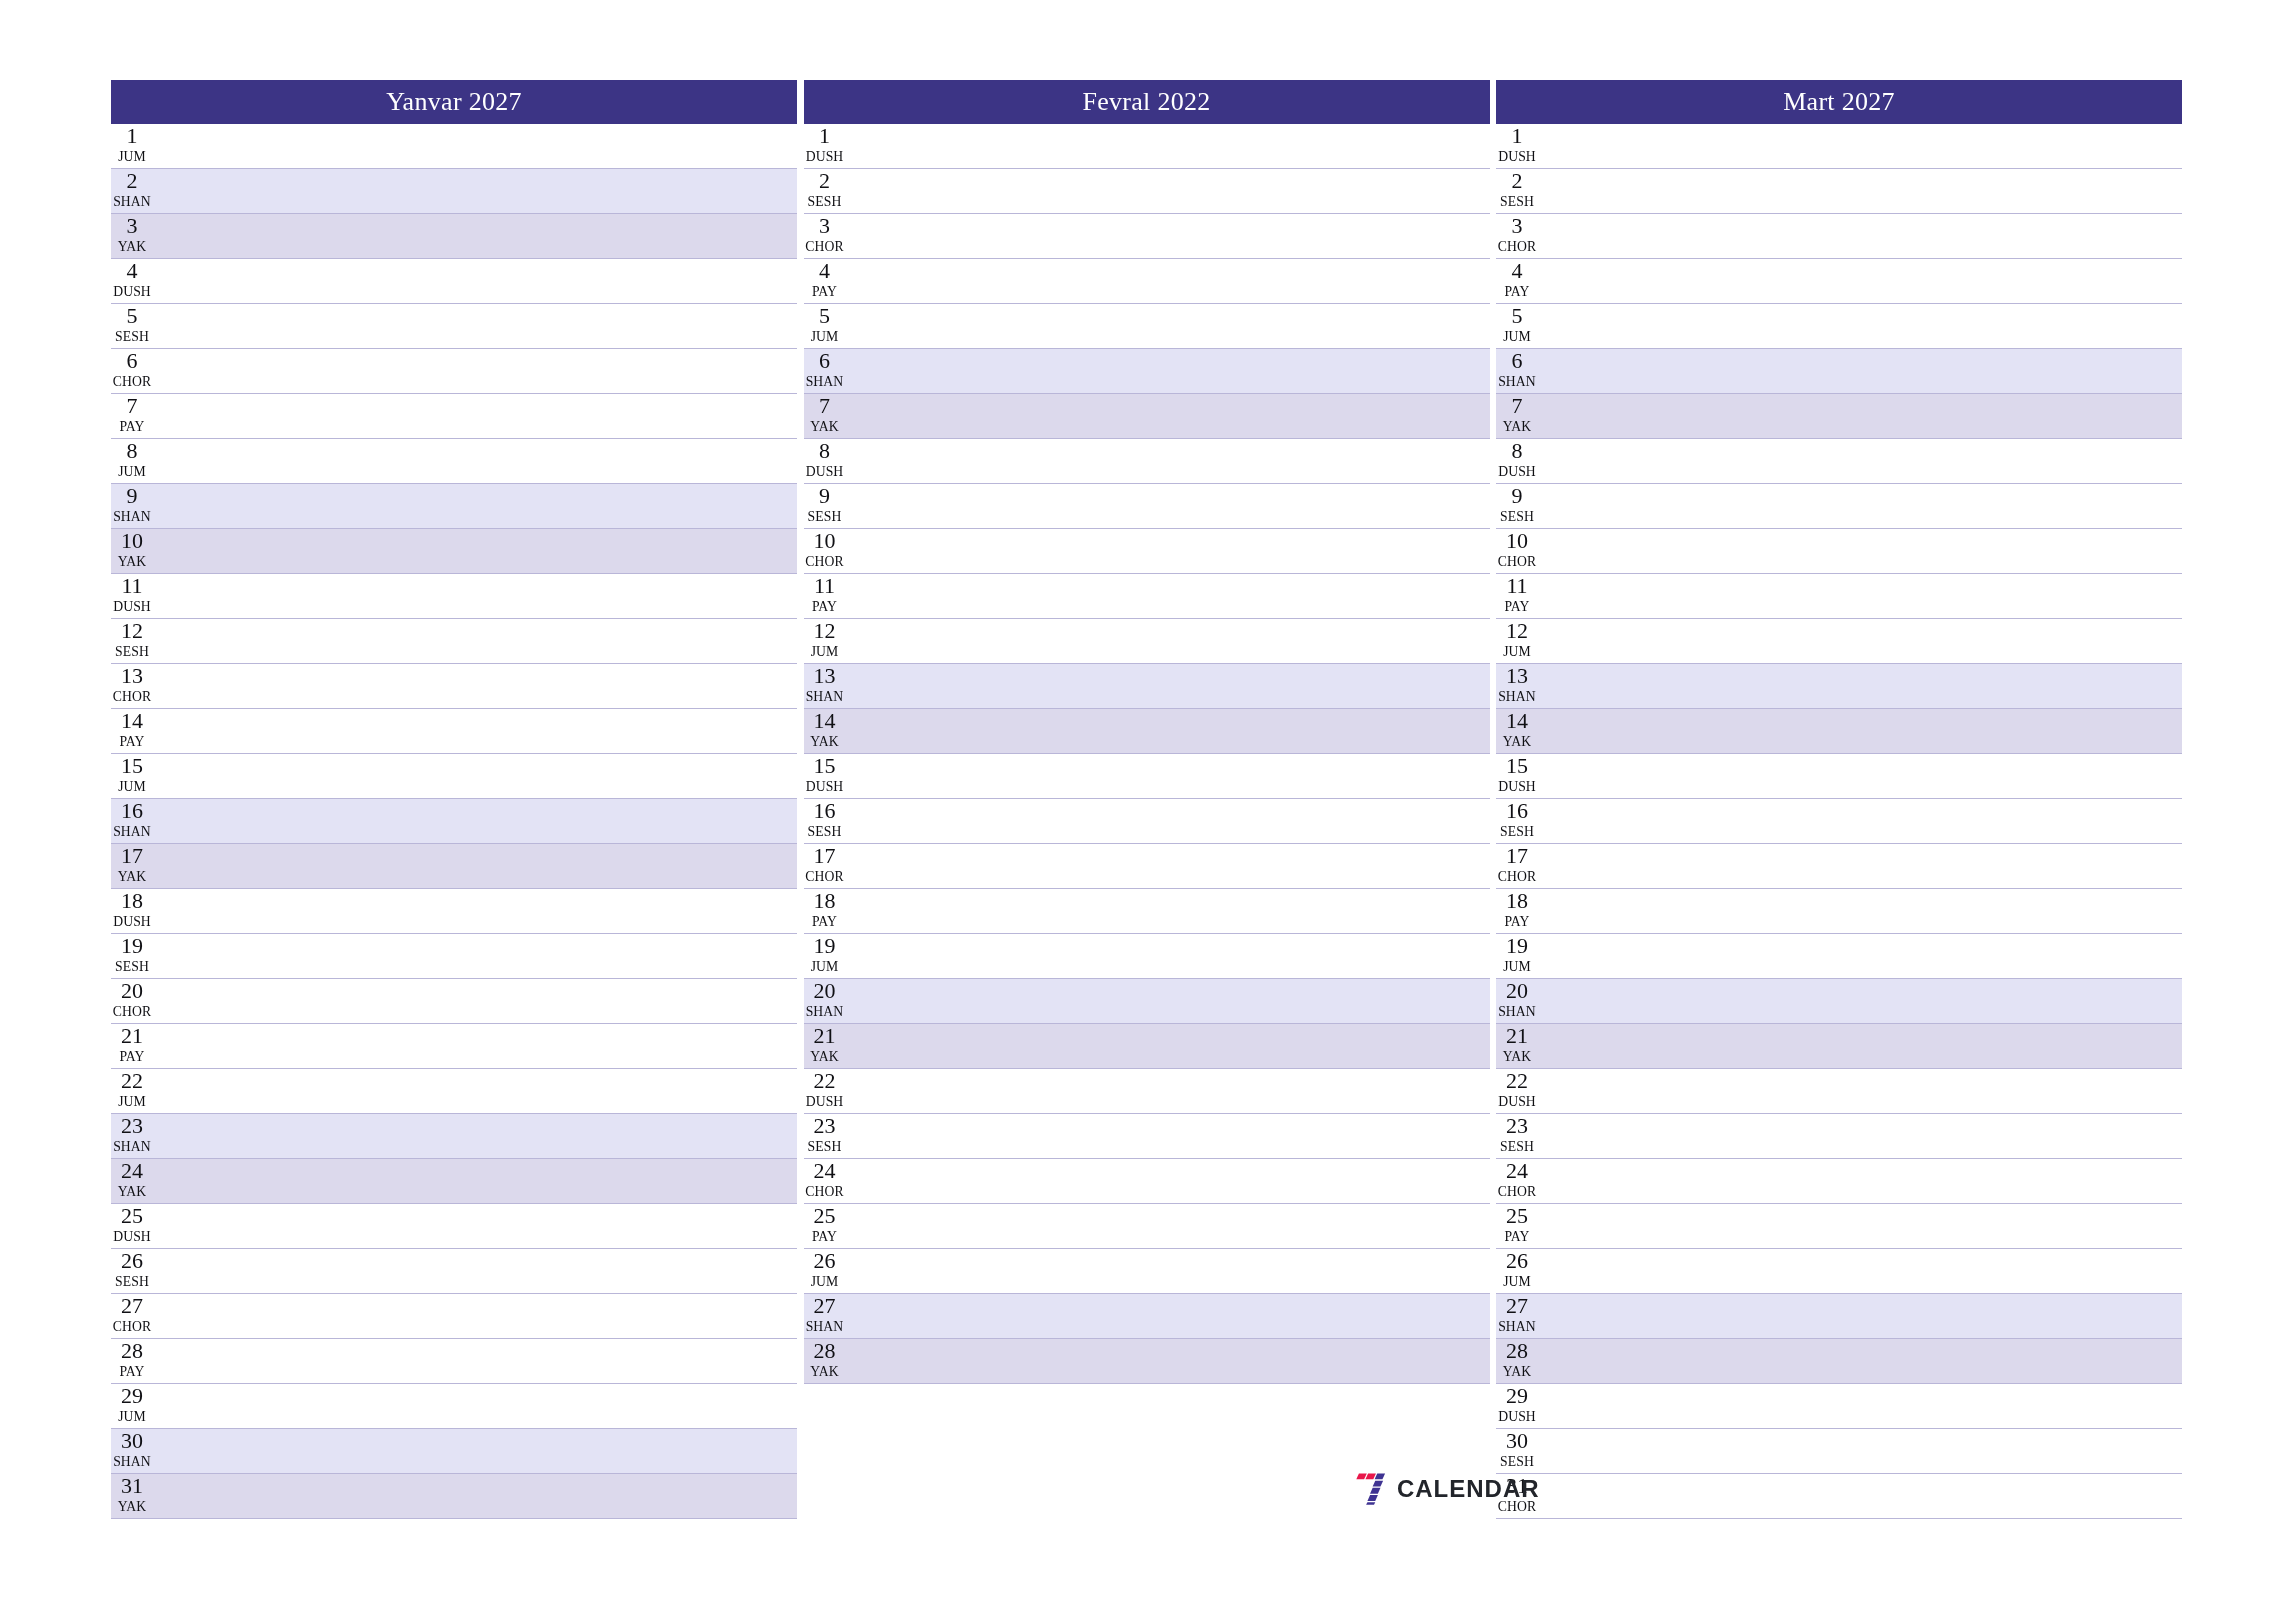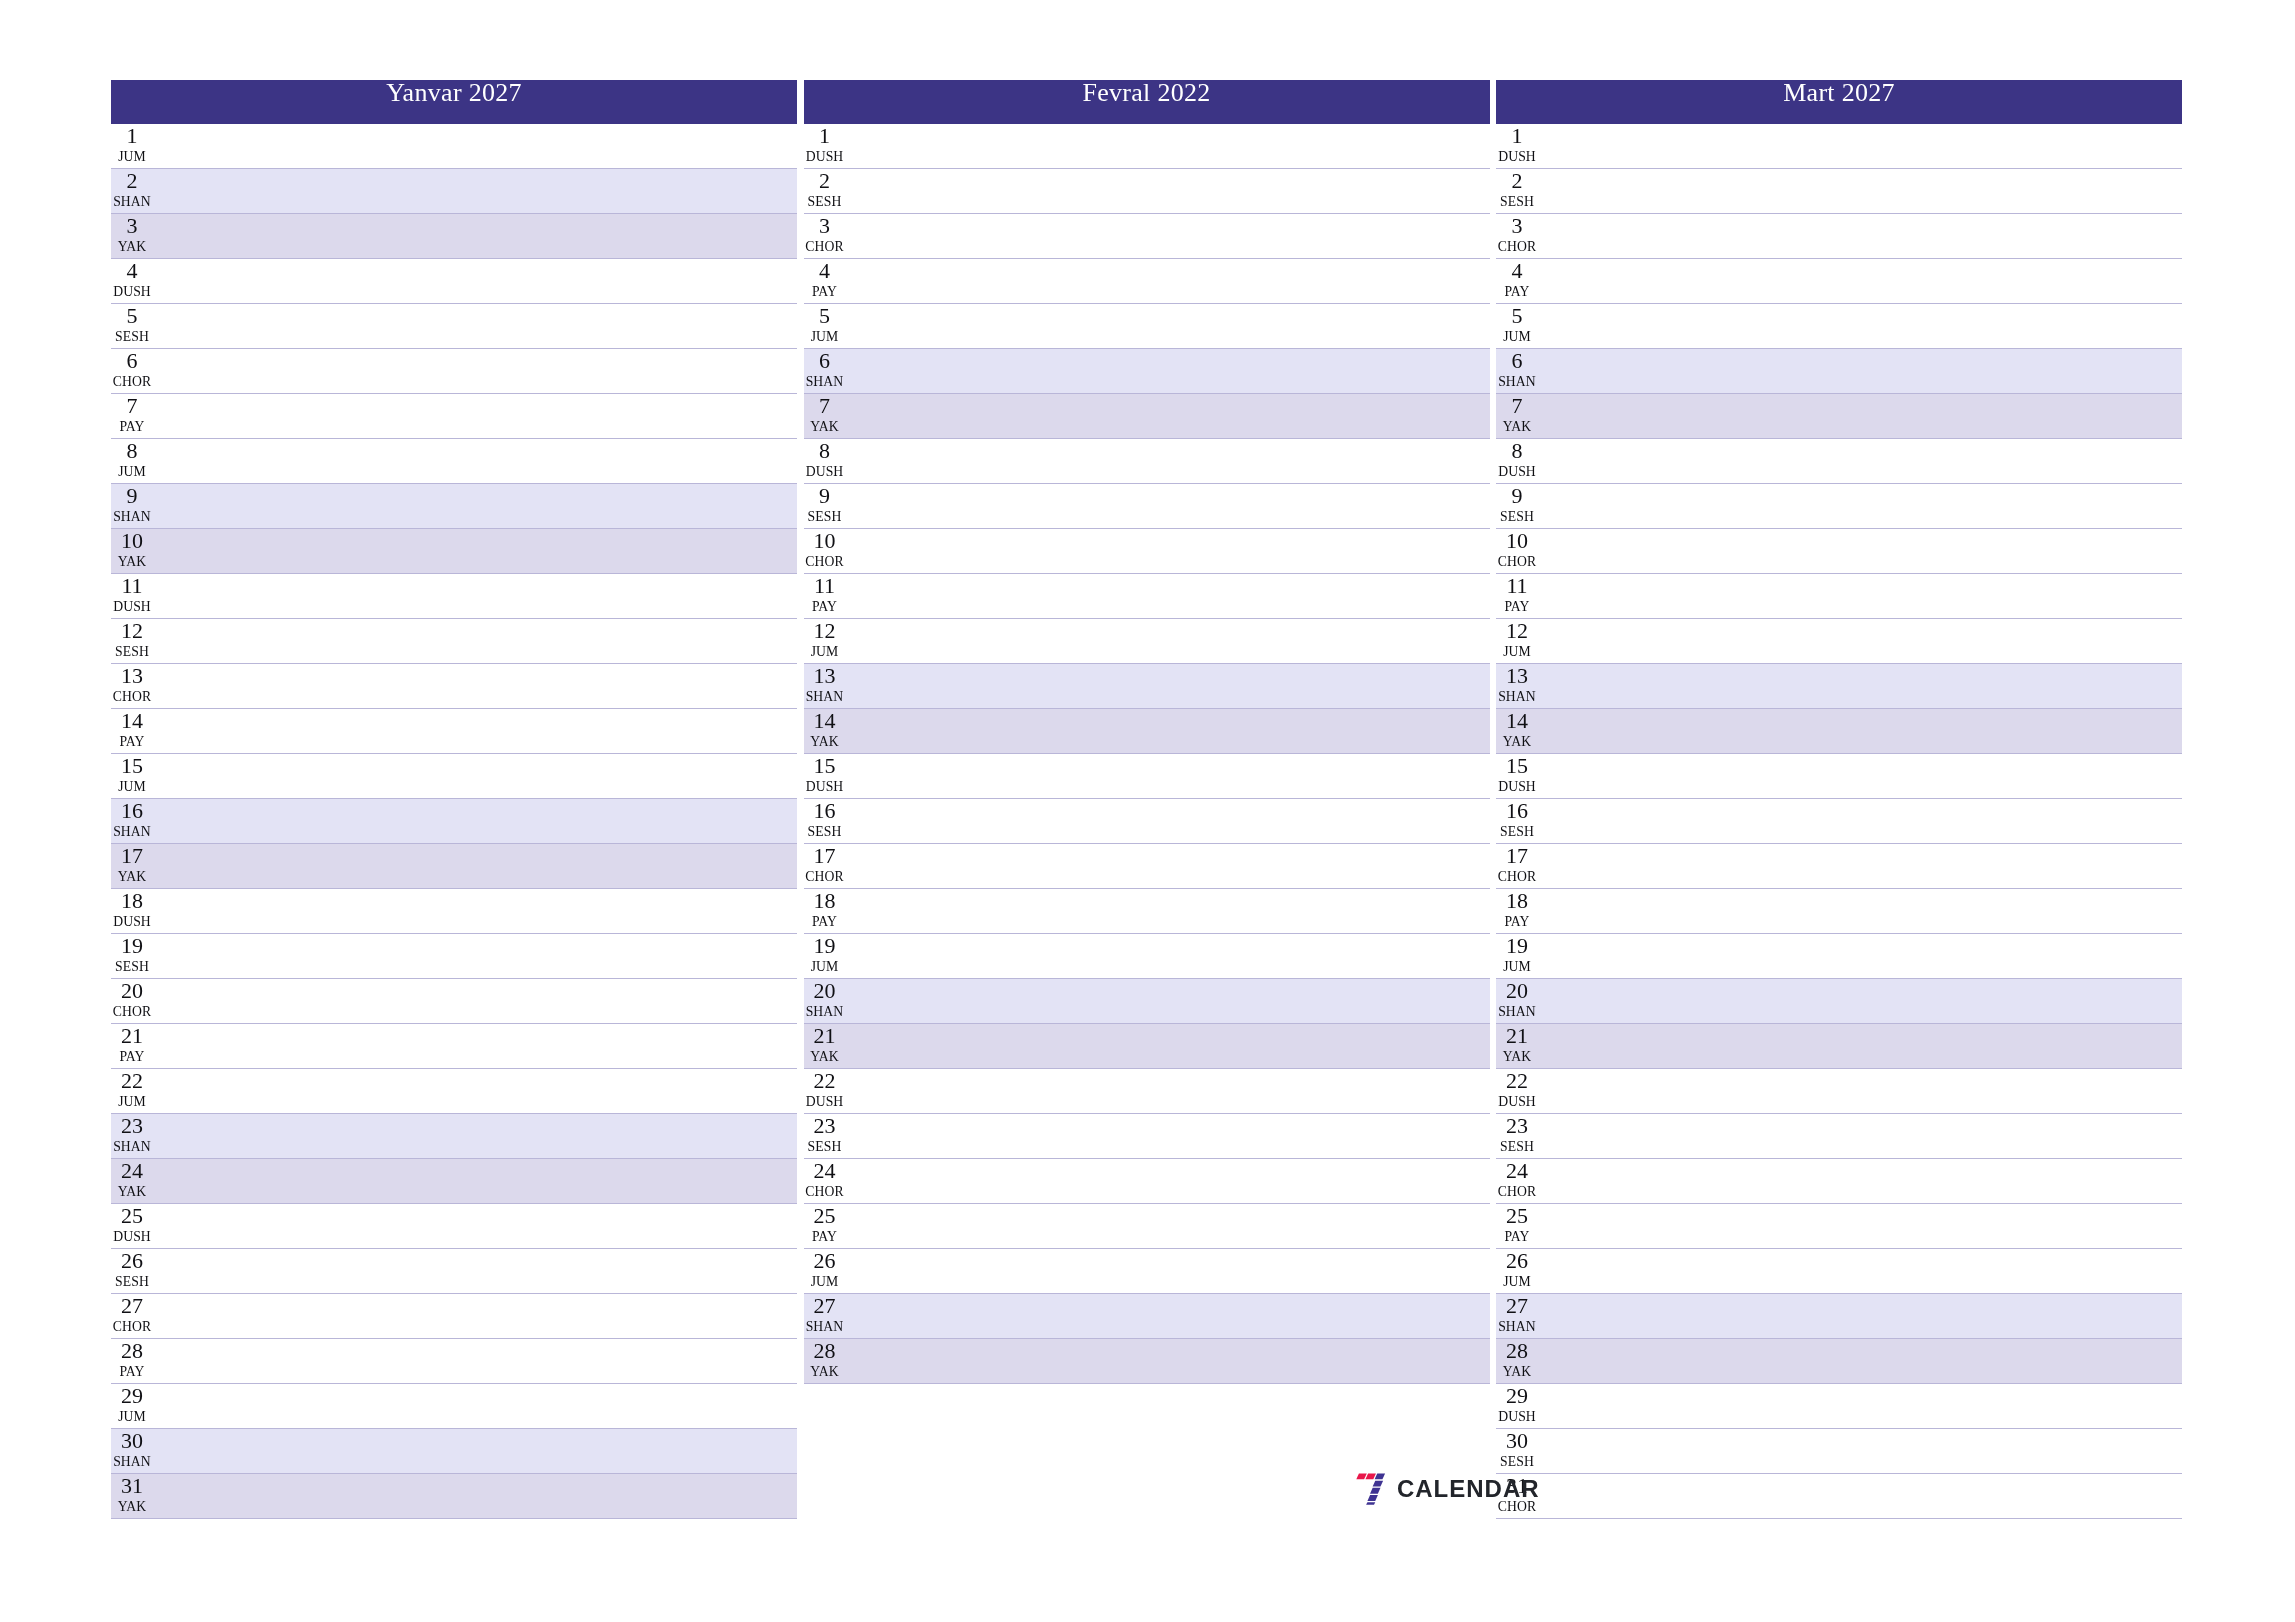--- a/index.html
+++ b/index.html
@@ -37,21 +37,21 @@
   .month-col {
     width: 686px;
     display: flex;
     flex-direction: column;
   }
 
   .month-header {
     height: 44px;
     background: #3c3485;
     display: flex;
-    align-items: flex-start;
+    align-items: center;
     justify-content: center;
     box-sizing: border-box;
   }
 
   .month-title {
     color: #ffffff;
     font-size: 26px;
     font-weight: 400;
     letter-spacing: 0.3px;
     font-family: "Liberation Serif", "DejaVu Serif", serif;

